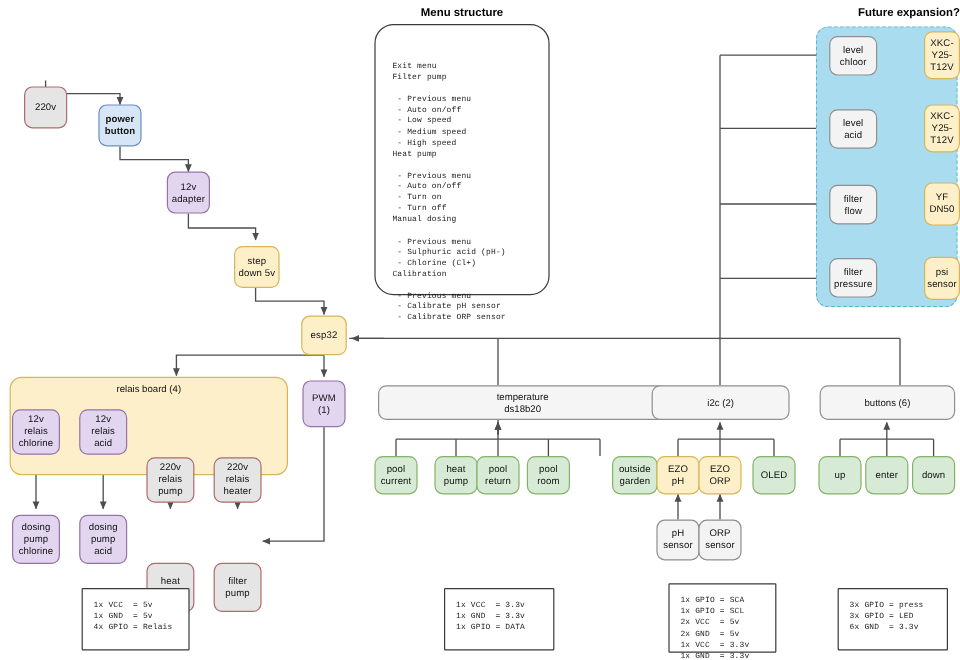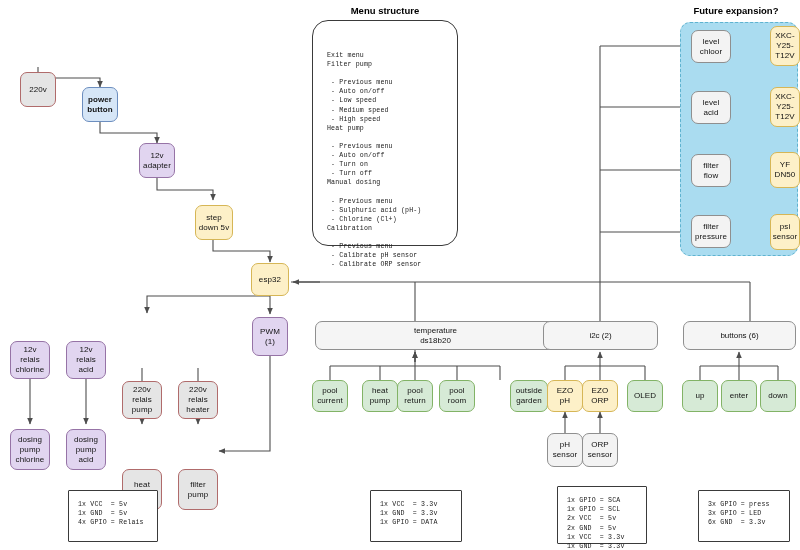--- a/index.html
+++ b/index.html
@@ -152,23 +152,26 @@
 
       <path d="M771,46 L731,46" marker-end="url(#ah)"></path>
       <path d="M771,107 L731,107" marker-end="url(#ah)"></path>
       <path d="M771,170 L731,170" marker-end="url(#ah)"></path>
       <path d="M771,232 L731,232" marker-end="url(#ah)"></path>
     </g>
   </svg>
 
   <div class="group-box group-future" style="left:680px;top:22px;width:118px;height:234px;"></div>
 
+  <div class="group-box group-relais" style="left:8px;top:314px;width:232px;height:82px;">
+    <div class="group-title">relais board (4)</div>
+  </div>
 
   <div class="panel-title" style="left:310px;top:5px;width:150px;">Menu structure</div>
-  <div class="panel-title" style="left:672px;top:5px;width:128px;">Future expansion?</div>
+  <div class="panel-title" style="left:672px;top:5px;width:128px;text-align:right;">Future expansion?</div>
 
   <div class="menu-card" style="left:312px;top:20px;width:146px;height:226px;">
     <div class="menu-text">Exit menu
 Filter pump
 
  - Previous menu
  - Auto on/off
  - Low speed
  - Medium speed
  - High speed

